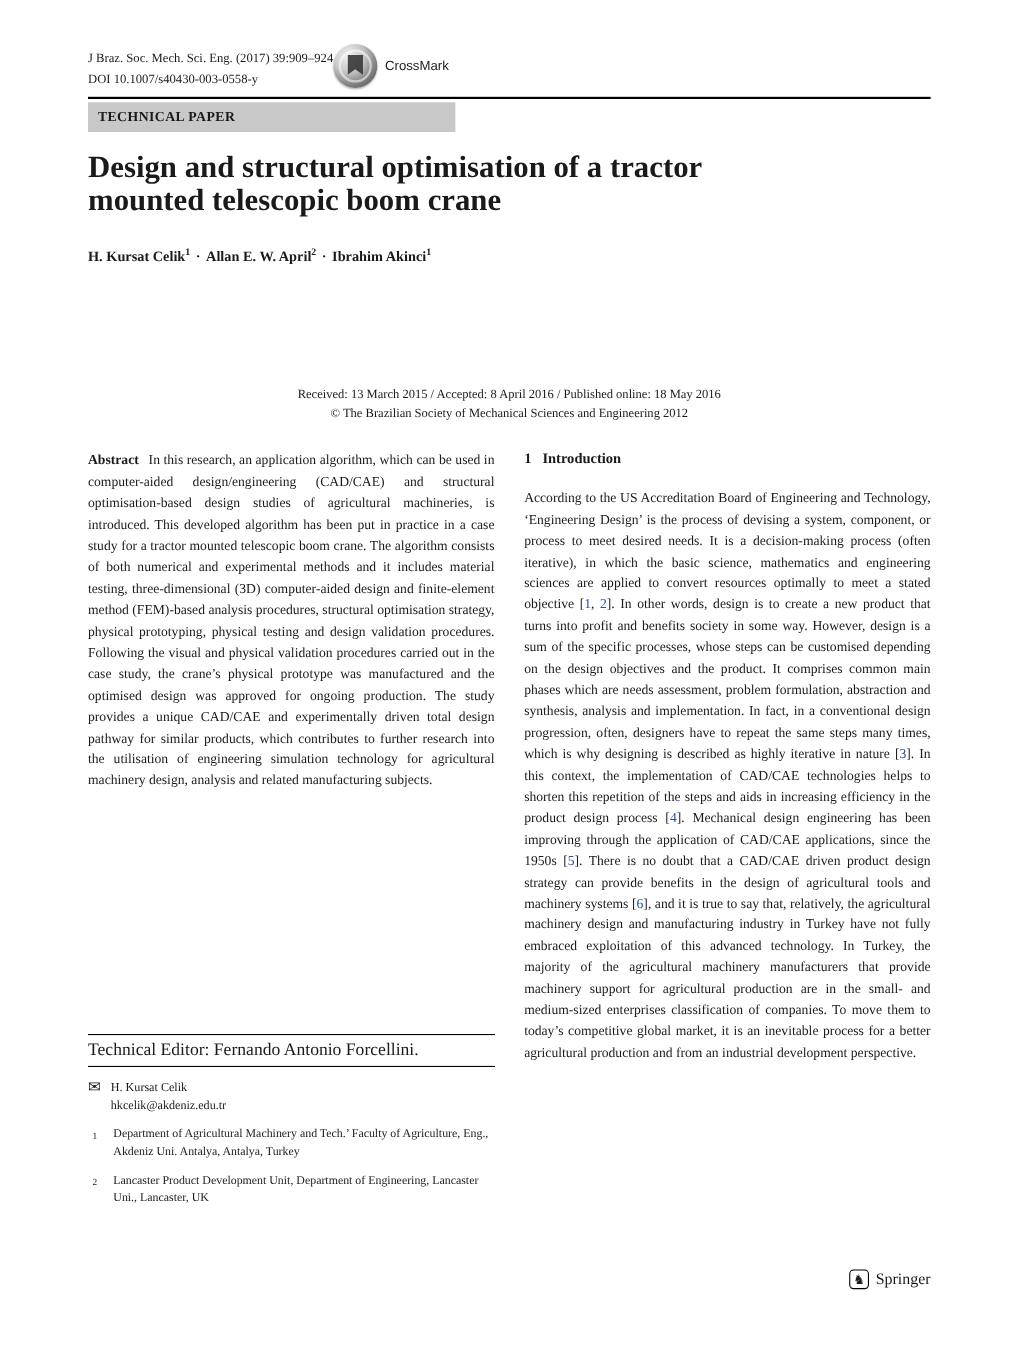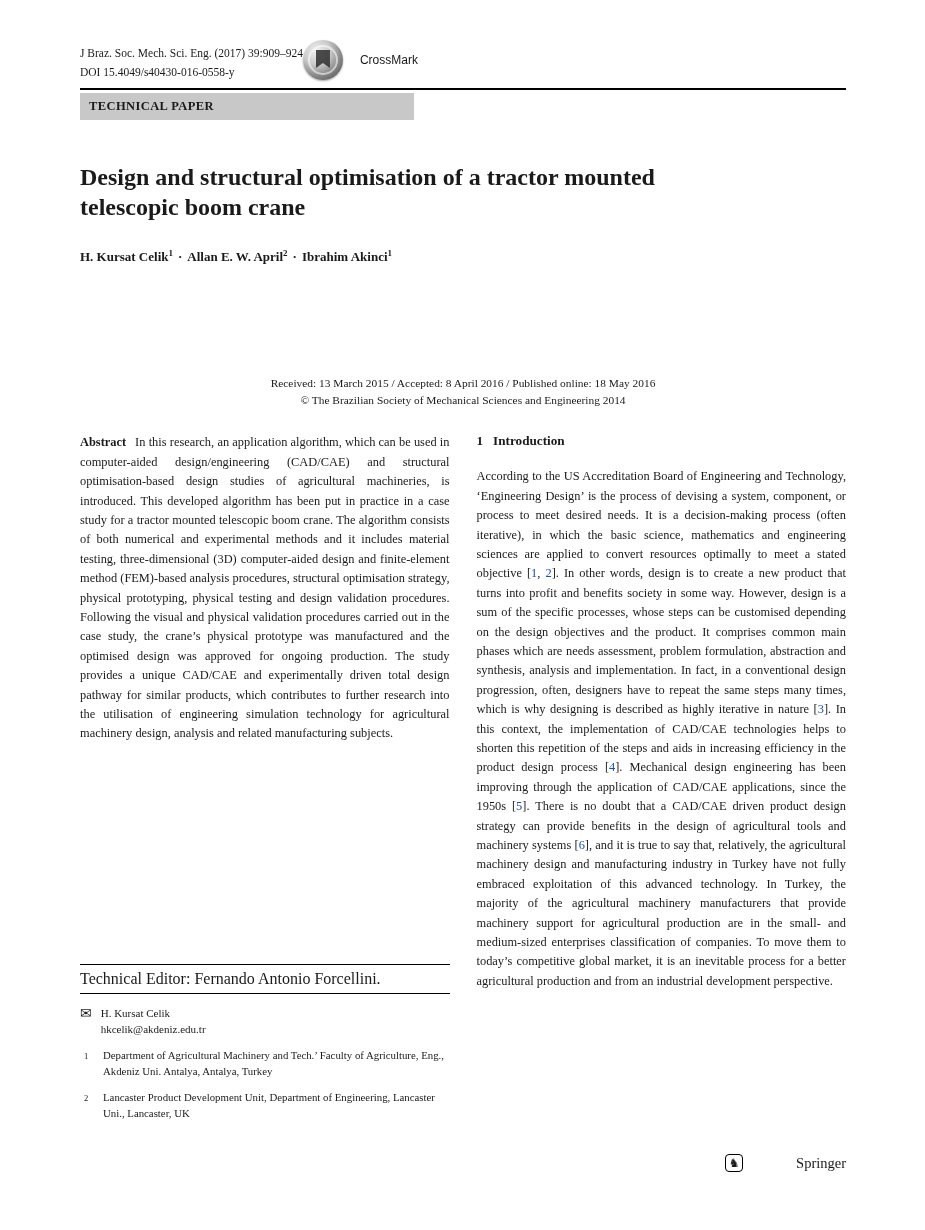--- a/index.html
+++ b/index.html
@@ -15,21 +15,21 @@
     position: absolute; inset: 0;
     padding: 40px 79px 0 80px;
   }
   
   .top {
     display: flex; justify-content: flex-start; align-items: flex-start;
     min-height: 46px;
   }
   .journal-meta { font-size: 11.5px; line-height: 19px; padding-top: 4px; }
   .crossmark {
-    display: flex; align-items: center; gap: 17px;
+    display: flex; align-items: center; gap: 7px;
     cursor: pointer; padding-top: 0px;
   }
   .cm-circle {
     width: 40px; height: 40px; border-radius: 50%;
     background: radial-gradient(circle at 34% 28%, #f2f2f2 0%, #c9c9c9 35%, #8a8a8a 62%, #3f3f3f 100%);
     position: relative;
     box-shadow: 0 1px 2px rgba(0,0,0,0.35);
   }
   .cm-ring {
     position: absolute; inset: 5px; border-radius: 50%;
@@ -46,22 +46,22 @@
   .section-banner {
     margin-top: 3px;
     width: 334px; height: 27px;
     background: #c8c8c8;
     display: flex; align-items: center;
     padding-left: 9px;
     font-size: 12.5px; font-weight: bold; letter-spacing: 0.4px;
   }
   
   h1.article-title {
-    margin-top: 42px;
-    font-size: 24px; font-weight: bold; line-height: 30px;
+    margin-top: 18px;
+    font-size: 28px; font-weight: bold; line-height: 30px;
     max-width: 640px;
   }
   .authors {
     margin-top: 26px;
     font-size: 13px; font-weight: bold;
   }
   .authors sup { font-size: 9px; }
   .authors .sep { margin: 0 5px; }
   .received-block { margin-top: 110px; font-size: 11.4px; line-height: 17px; text-align: center; }
   
@@ -98,31 +98,31 @@
     position: absolute; right: 79px; bottom: 58px;
     display: flex; align-items: center; gap: 6px;
     font-size: 14.5px;
   }
   .sp-glyph {
     width: 18px; height: 18px;
     border: 1.6px solid #000; border-radius: 4px;
     display: inline-flex; align-items: center; justify-content: center;
     font-size: 12px; line-height: 1;
   }
-  .sp-word { font-family: "Liberation Serif", serif; margin-left: 47px; }
+  .sp-word { font-family: "Liberation Serif", serif; }
 </style>
 </head>
 <body>
 
 <div class="page">
 
   <header class="top">
     <div class="journal-meta">
       <div>J Braz. Soc. Mech. Sci. Eng. (2017) 39:909–924</div>
-      <div>DOI 15.4049/s40430-016-0558-y</div>
+      <div>DOI 10.1007/s40430-003-0558-y</div>
     </div>
     <div class="crossmark">
       <div class="cm-circle">
         <div class="cm-ring"></div>
         <div class="cm-book"></div>
       </div>
       <span class="cm-label">CrossMark</span>
     </div>
   </header>
 
@@ -133,21 +133,21 @@
   </div>
 
   <h1 class="article-title">Design and structural optimisation of a tractor mounted telescopic boom crane</h1>
 
   <div class="authors">
     <span class="author"><span>H. Kursat Celik</span><sup>1</sup></span><span class="sep">·</span><span class="author"><span>Allan E. W. April</span><sup>2</sup></span><span class="sep">·</span><span class="author"><span>Ibrahim Akinci</span><sup>1</sup></span>
   </div>
 
   <div class="received-block">
     <div>Received: 13 March 2015 / Accepted: 8 April 2016 / Published online: 18 May 2016</div>
-    <div>© The Brazilian Society of Mechanical Sciences and Engineering 2014</div>
+    <div>© The Brazilian Society of Mechanical Sciences and Engineering 2012</div>
   </div>
 
   <div class="columns">
 
     <div class="col left">
       <p class="justified"><b class="inline-head">Abstract</b><span>In this research, an application algorithm, which can be used in computer-aided design/engineering (CAD/CAE) and structural optimisation-based design studies of agricultural machineries, is introduced. This developed algorithm has been put in practice in a case study for a tractor mounted telescopic boom crane. The algorithm consists of both numerical and experimental methods and it includes material testing, three-dimensional (3D) computer-aided design and finite-element method (FEM)-based analysis procedures, structural optimisation strategy, physical prototyping, physical testing and design validation procedures. Following the visual and physical validation procedures carried out in the case study, the crane’s physical prototype was manufactured and the optimised design was approved for ongoing production. The study provides a unique CAD/CAE and experimentally driven total design pathway for similar products, which contributes to further research into the utilisation of engineering simulation technology for agricultural machinery design, analysis and related manufacturing subjects.</span></p>
 
 
       <div class="footnote-block">
         <div class="fn-rule"></div>

